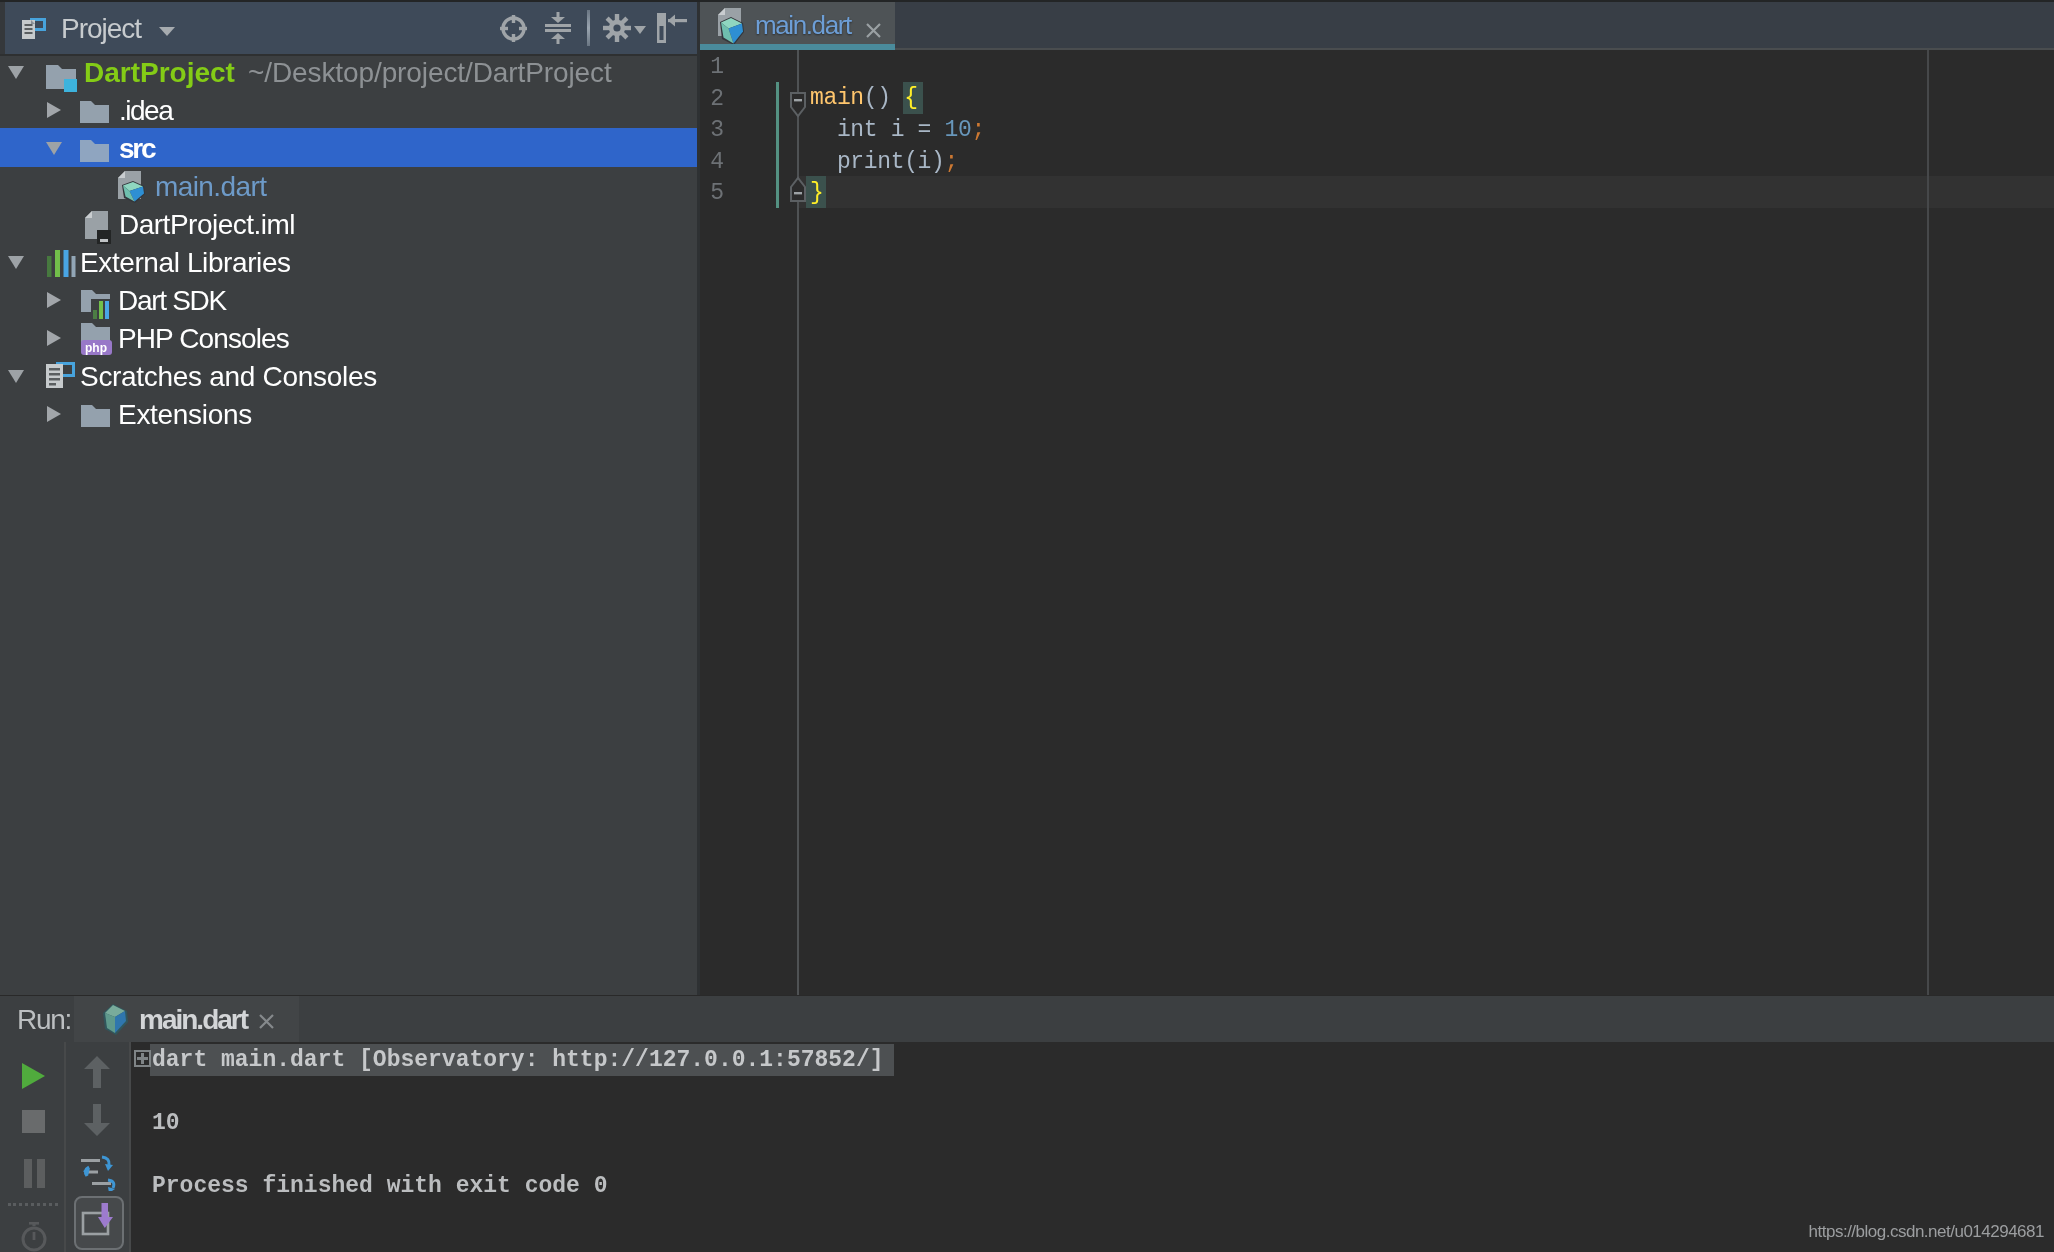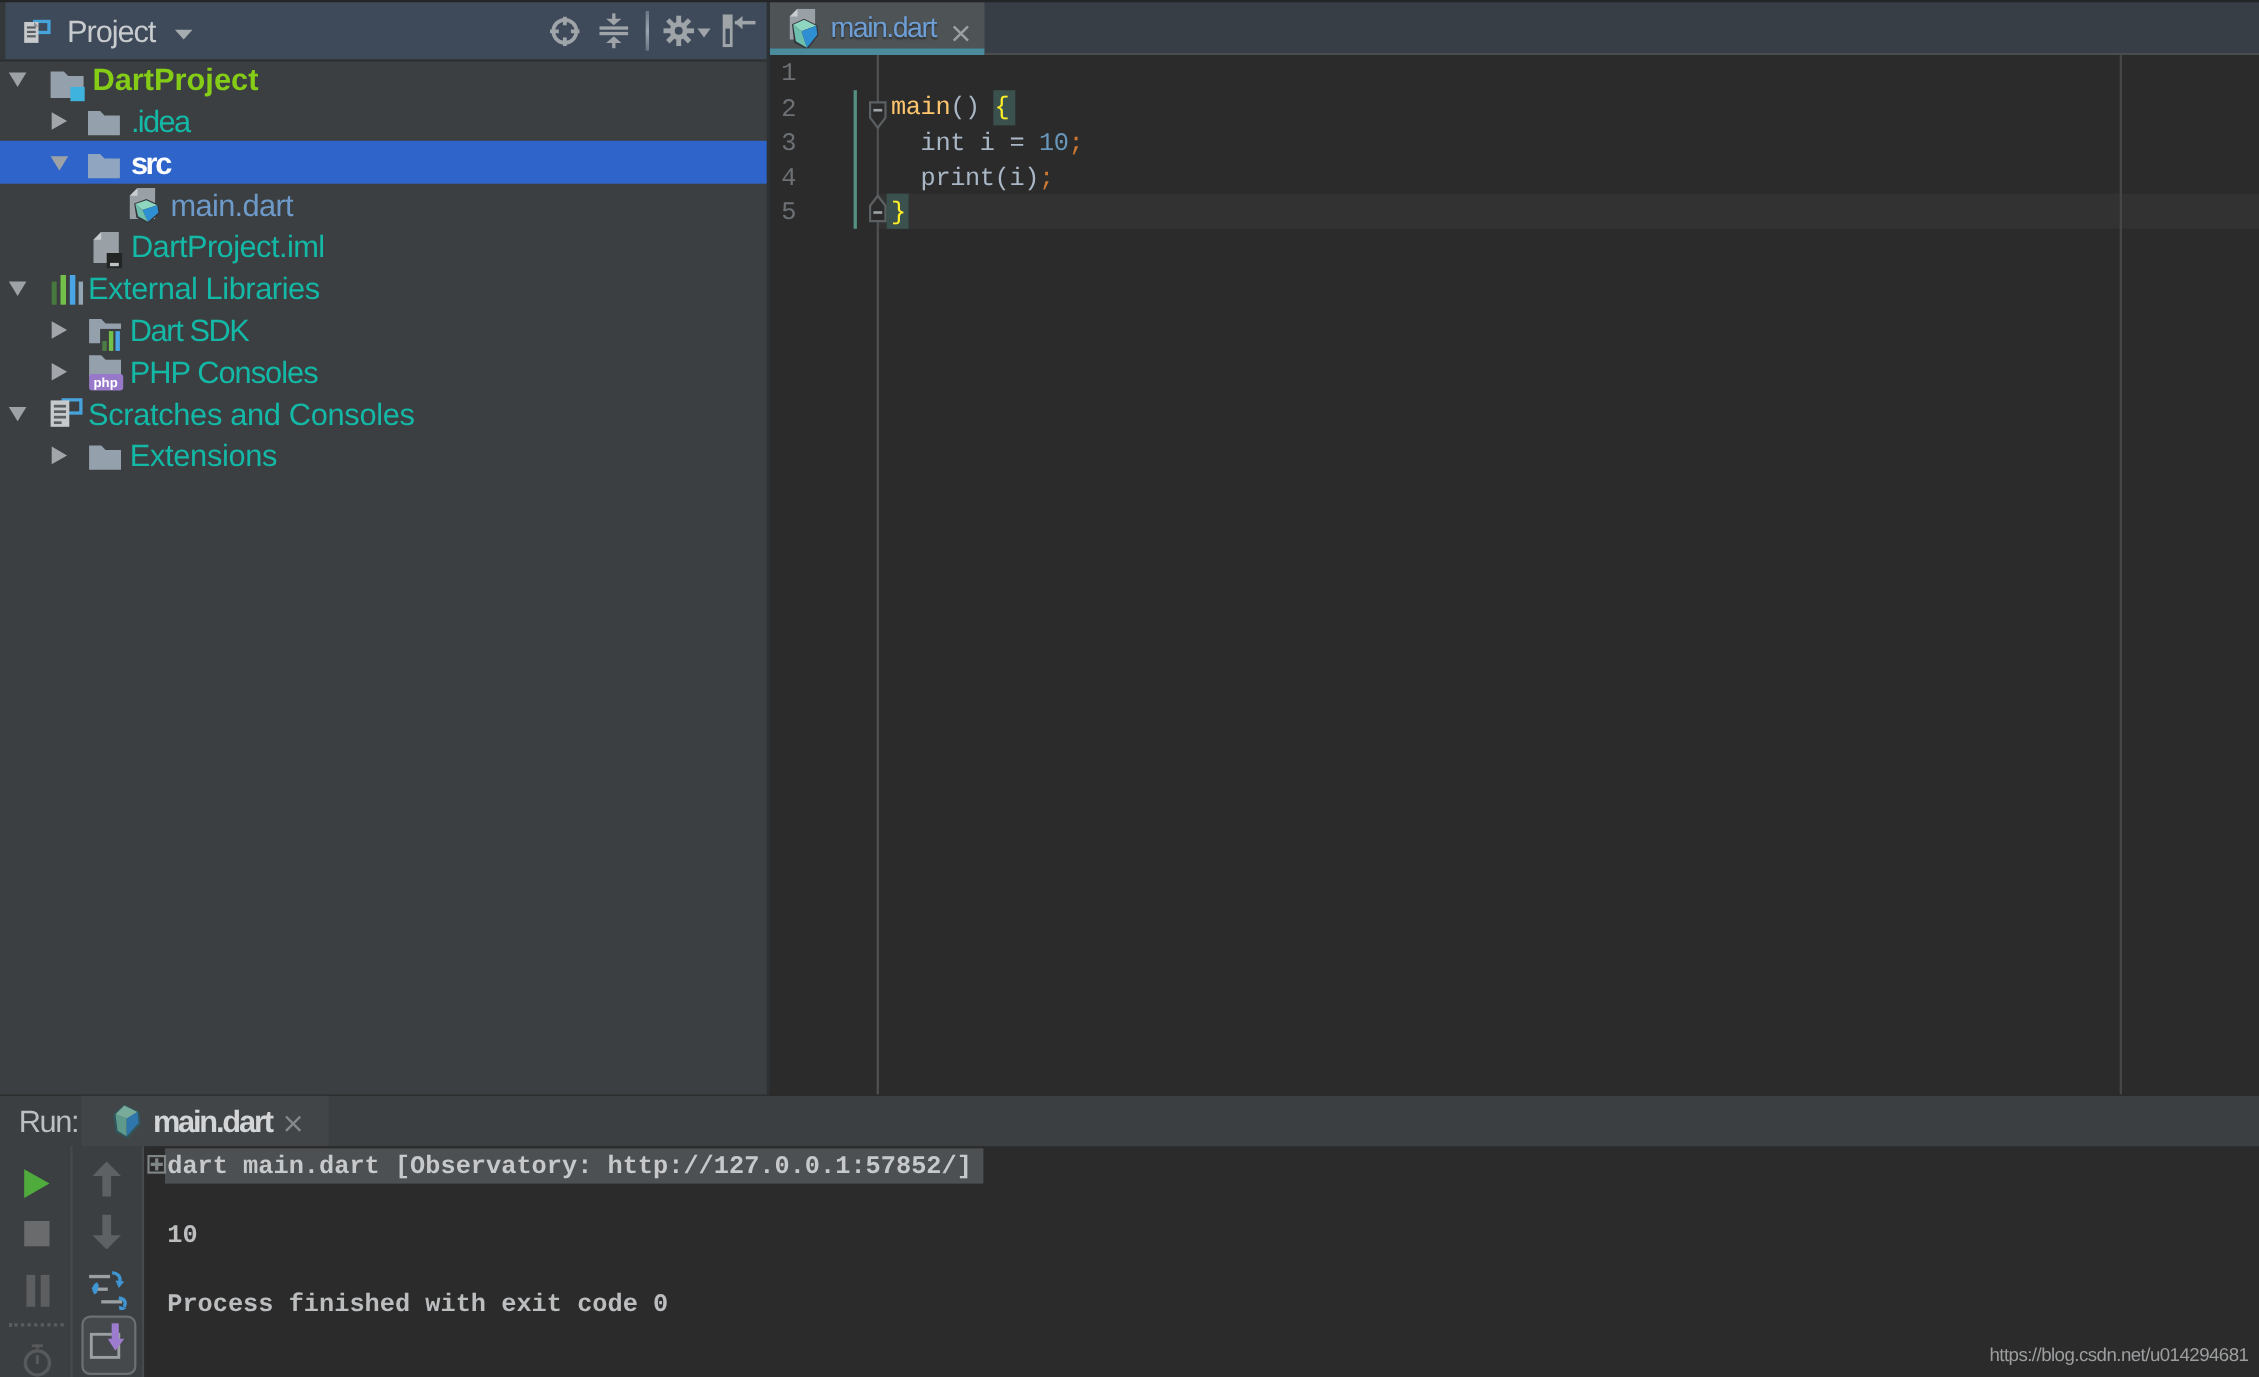--- a/index.html
+++ b/index.html
@@ -4,21 +4,21 @@
 <style>
   * { margin:0; padding:0; box-sizing:border-box; }
   html,body { width:2054px; height:1252px; background:#2b2b2b; overflow:hidden; }
   body { font-family:"Liberation Sans", sans-serif; position:relative; }
   .abs { position:absolute; }
   
   #proj { left:0; top:0; width:700px; height:996px; background:#3c3f41; }
   #projhead { left:0; top:2px; width:700px; height:52px; background:#3e4a59; }
   #projhead .title { position:absolute; left:61px; top:11px; font-size:28px; color:#c7cbce; letter-spacing:-1px; }
   .treerow { position:absolute; left:0; width:698px; height:39px; }
-  .tr-label { position:absolute; top:4px; font-size:28px; color:#14b8a6; white-space:pre; }
+  .tr-label { position:absolute; top:4px; font-size:28px; color:#ffffff; white-space:pre; }
   .tr-bold { font-weight:bold; color:#84cc16; }
   .chev-d { position:absolute; width:0; height:0; border-left:8px solid transparent; border-right:8px solid transparent; border-top:13px solid #9da2a6; }
   .chev-r { position:absolute; width:0; height:0; border-top:8px solid transparent; border-bottom:8px solid transparent; border-left:14px solid #a2a6aa; }
   
   #tabstrip { left:700px; top:2px; width:1354px; height:48px; background:#383e46; }
   #tab1 { left:700px; top:2px; width:195px; height:42px; background:#4e5356; }
   #tab1underline { left:700px; top:44px; width:195px; height:6px; background:#4a8b9c; }
   #editor { left:700px; top:50px; width:1354px; height:945px; background:#2b2b2b; }
   .lnum { position:absolute; width:40px; text-align:right; font-family:"Liberation Mono",monospace; font-size:23px; color:#6d7175; }
   .codeline { position:absolute; left:110px; font-family:"Liberation Mono",monospace; font-size:23px; color:#a9b7c6; white-space:pre; letter-spacing:-0.35px; }
@@ -109,20 +109,21 @@
 
   <div class="abs" style="left:0;top:128px;width:698px;height:39px;background:#2f65ca;"></div>
 
   <div class="treerow" style="top:53px;">
     <div class="chev-d" style="left:8px;top:13px;"></div>
     <svg class="abs" style="left:44px;top:6px;" width="34" height="34" viewBox="0 0 34 34">
       <path d="M2 6 h12 l4 4 h14 v20 H2 z" fill="#94a1ad"></path>
       <rect x="20" y="20" width="13" height="13" fill="#3db3dd"></rect>
     </svg>
     <span class="tr-label tr-bold" style="left:84px;letter-spacing:0;">DartProject</span>
+    <span class="tr-label" style="left:248px;color:#8d9194;letter-spacing:-0.1px;">~/Desktop/project/DartProject</span>
   </div>
 
   <div class="treerow" style="top:91px;">
     <div class="chev-r" style="left:47px;top:11px;"></div>
     <svg class="abs" style="left:79px;top:6px;" width="31" height="27" viewBox="0 0 31 27">
       <path d="M1 4 h11 l4 4 h14 v18 H1 z" fill="#94a1ad"></path>
     </svg>
     <span class="tr-label" style="left:119px;letter-spacing:-1.5px;">.idea</span>
   </div>
 

